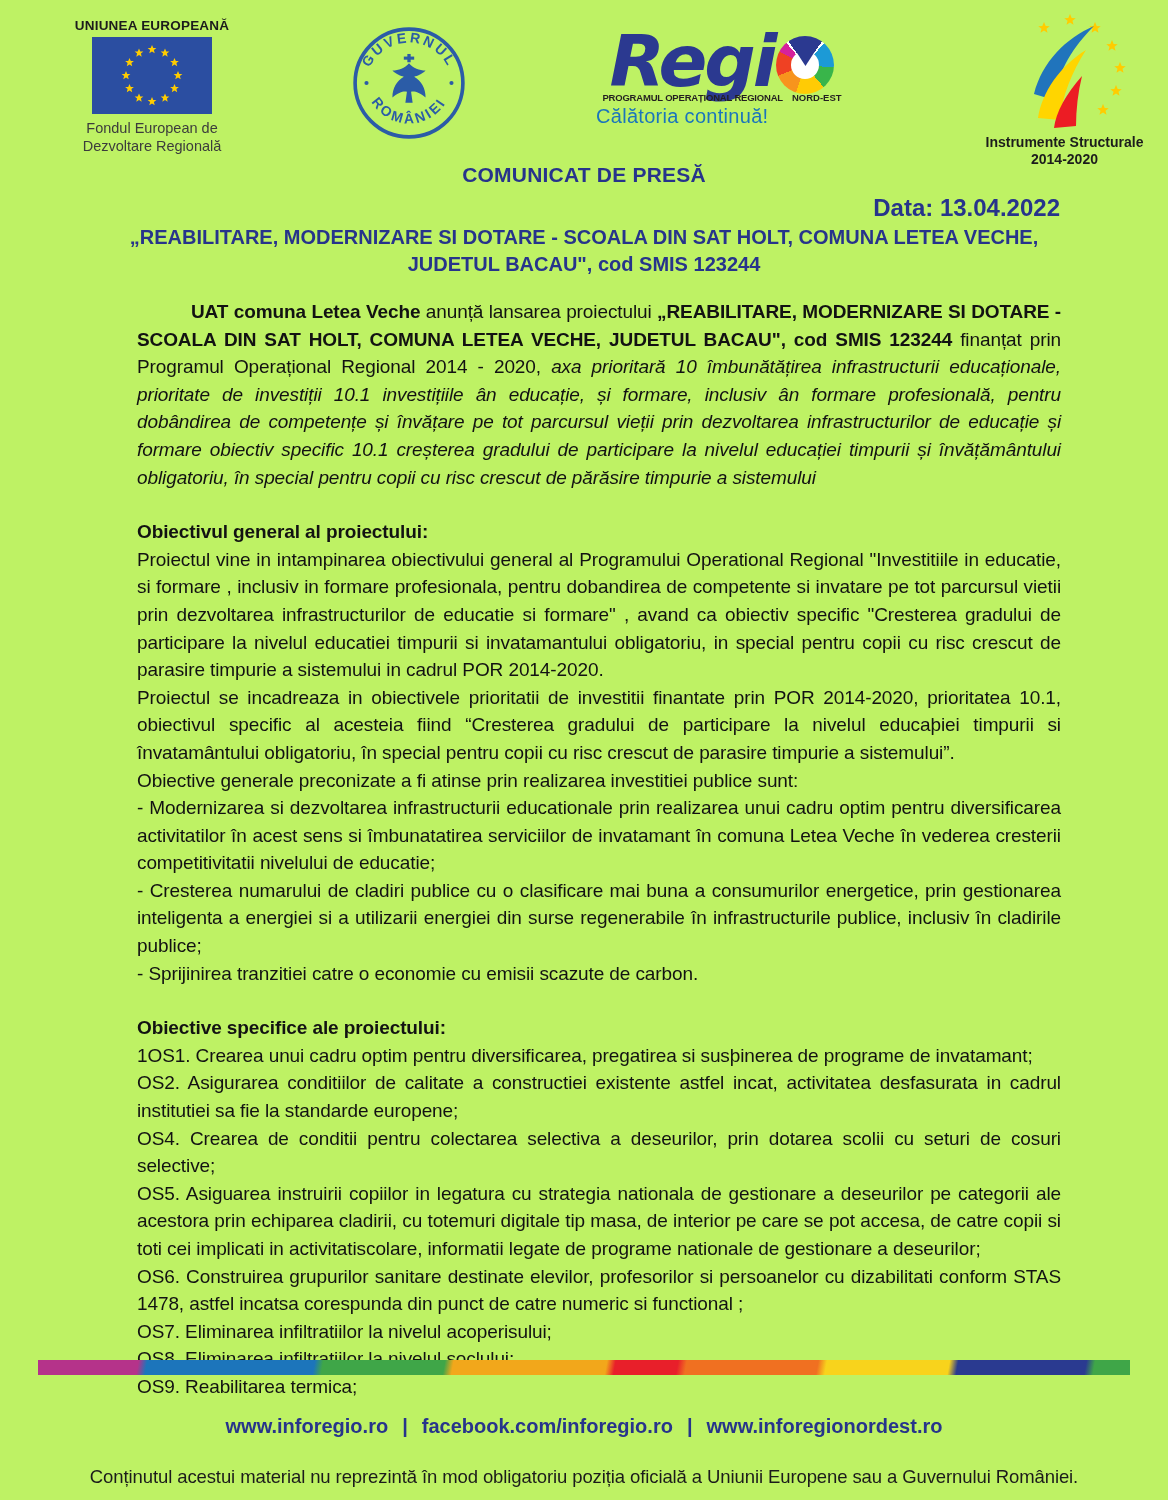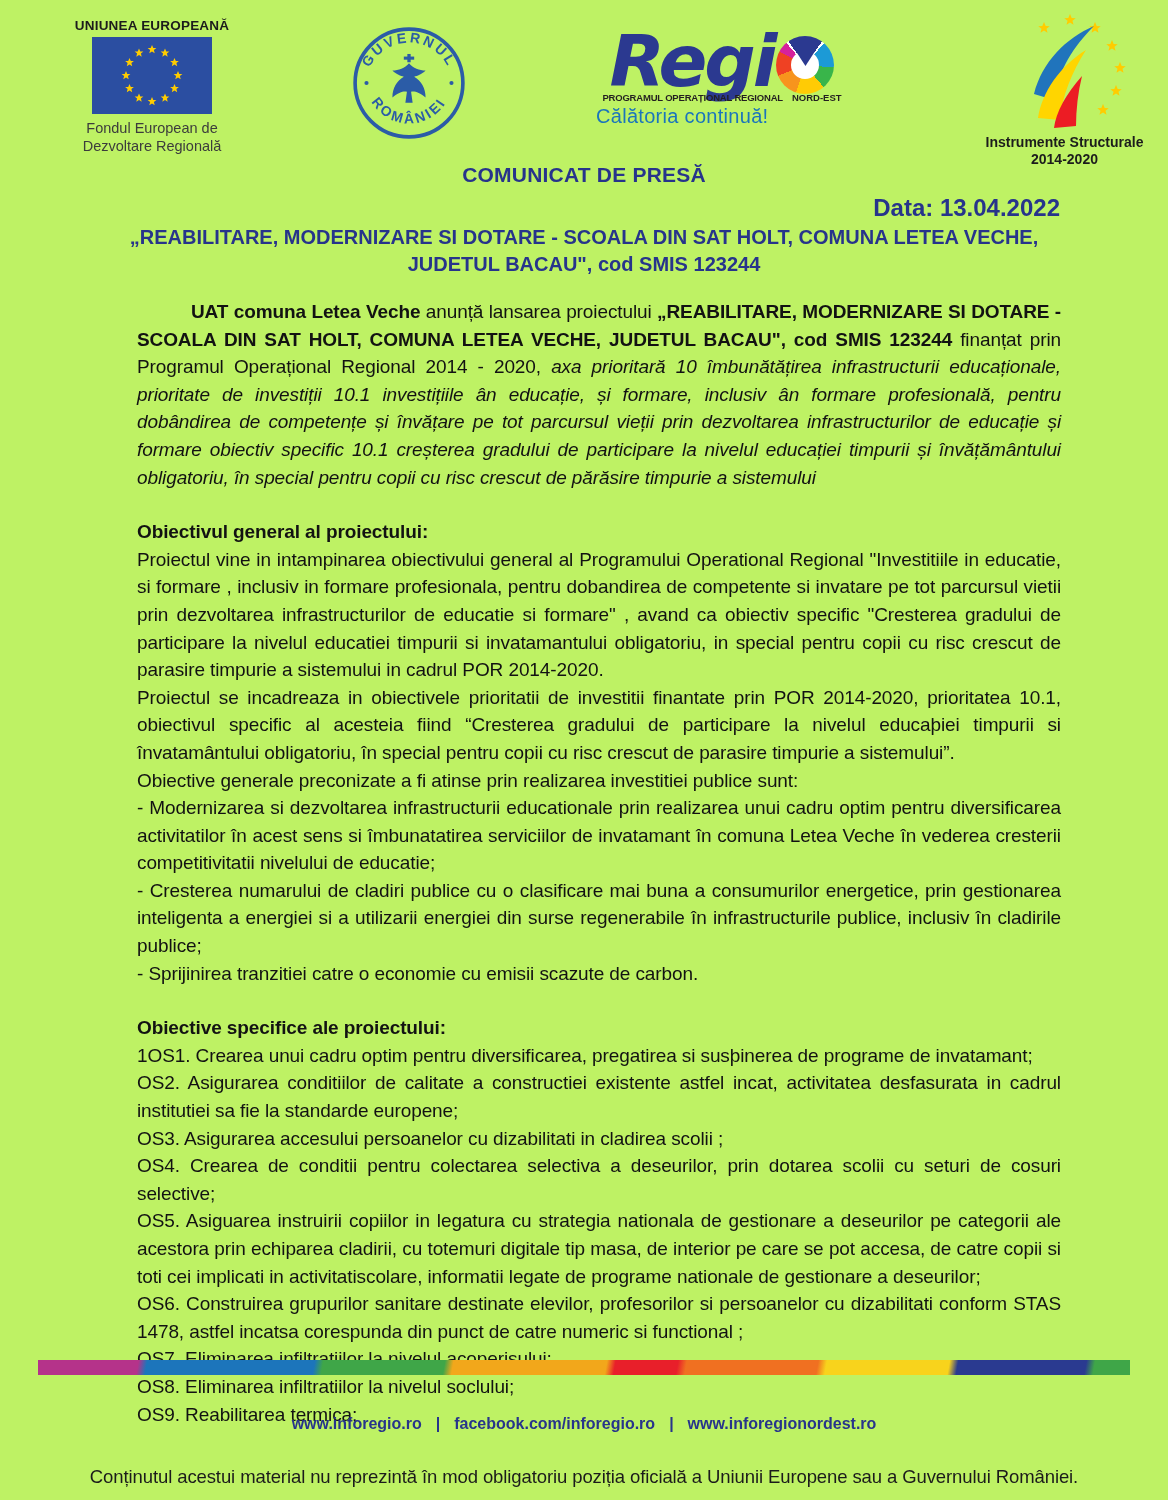--- a/index.html
+++ b/index.html
@@ -54,21 +54,21 @@
   .i { font-style:italic; }
   .sec-head { font-weight:bold; margin-top:27px !important; text-align:left; }
 
   
   .rainbow { position:absolute; left:38px; top:1360px; width:1092px; height:15px;
     background:linear-gradient(100deg,
       #B5338A 0%, #B5338A 9.2%, #1C75BB 10%, #1C75BB 25.3%, #3FA648 26.1%, #3FA648 37.2%,
       #F2A71B 38%, #F2A71B 52%, #E81F2A 52.8%, #E81F2A 58.5%, #F07021 59.3%, #F07021 71.3%,
       #F8D31C 72.1%, #F8D31C 83.3%, #2A3A90 84.1%, #2A3A90 95.8%, #3FA648 96.6%, #3FA648 100%); }
   .links { position:absolute; top:1415px; left:0; width:100%; text-align:center;
-    font-size:16px; font-weight:bold; color:#27348B; }
+    font-size:20px; font-weight:bold; color:#27348B; }
   .links .sep { margin:0 14px; }
   .links a { color:#27348B; text-decoration:none; }
   .disclaimer { position:absolute; top:1466px; left:0; width:100%; text-align:center;
     font-size:18.5px; color:#1b1b1b; letter-spacing:-.1px; }
 </style>
 </head>
 <body>
 
 <div class="page">
 
@@ -174,21 +174,20 @@
     <p>Proiectul vine in intampinarea obiectivului general al Programului Operational Regional "Investitiile in educatie, si formare , inclusiv in formare profesionala, pentru dobandirea de competente si invatare pe tot parcursul vietii prin dezvoltarea infrastructurilor de educatie si formare" , avand ca obiectiv specific "Cresterea gradului de participare la nivelul educatiei timpurii si invatamantului obligatoriu, in special pentru copii cu risc crescut de parasire timpurie a sistemului in cadrul POR 2014-2020.</p>
     <p>Proiectul se incadreaza in obiectivele prioritatii de investitii finantate prin POR 2014-2020, prioritatea 10.1, obiectivul specific al acesteia fiind “Cresterea gradului de participare la nivelul educaþiei timpurii si învatamântului obligatoriu, în special pentru copii cu risc crescut de parasire timpurie a sistemului”.</p>
     <p>Obiective generale preconizate a fi atinse prin realizarea investitiei publice sunt:</p>
     <p>- Modernizarea si dezvoltarea infrastructurii educationale prin realizarea unui cadru optim pentru diversificarea activitatilor în acest sens si îmbunatatirea serviciilor de invatamant în comuna Letea Veche în vederea cresterii competitivitatii nivelului de educatie;</p>
     <p>- Cresterea numarului de cladiri publice cu o clasificare mai buna a consumurilor energetice, prin gestionarea inteligenta a energiei si a utilizarii energiei din surse regenerabile în infrastructurile publice, inclusiv în cladirile publice;</p>
     <p>- Sprijinirea tranzitiei catre o economie cu emisii scazute de carbon.</p>
 
     <p class="sec-head">Obiective specifice ale proiectului:</p>
     <p>1OS1. Crearea unui cadru optim pentru diversificarea, pregatirea si susþinerea de programe de invatamant;</p>
     <p>OS2. Asigurarea conditiilor de calitate a constructiei existente astfel incat, activitatea desfasurata in cadrul institutiei sa fie la standarde europene;</p>
-    <p>OS3. Asigurarea accesului persoanelor cu dizabilitati in cladirea scolii ;</p>
     <p>OS4. Crearea de conditii pentru colectarea selectiva a deseurilor, prin dotarea scolii cu seturi de cosuri selective;</p>
     <p>OS5. Asiguarea instruirii copiilor in legatura cu strategia nationala de gestionare a deseurilor pe categorii ale acestora prin echiparea cladirii, cu totemuri digitale tip masa, de interior pe care se pot accesa, de catre copii si toti cei implicati in activitatiscolare, informatii legate de programe nationale de gestionare a deseurilor;</p>
     <p>OS6. Construirea grupurilor sanitare destinate elevilor, profesorilor si persoanelor cu dizabilitati conform STAS 1478, astfel incatsa corespunda din punct de catre numeric si functional ;</p>
     <p>OS7. Eliminarea infiltratiilor la nivelul acoperisului;</p>
     <p>OS8. Eliminarea infiltratiilor la nivelul soclului;</p>
     <p>OS9. Reabilitarea termica;</p>
   </div>
 
   <div class="rainbow"></div>
 

